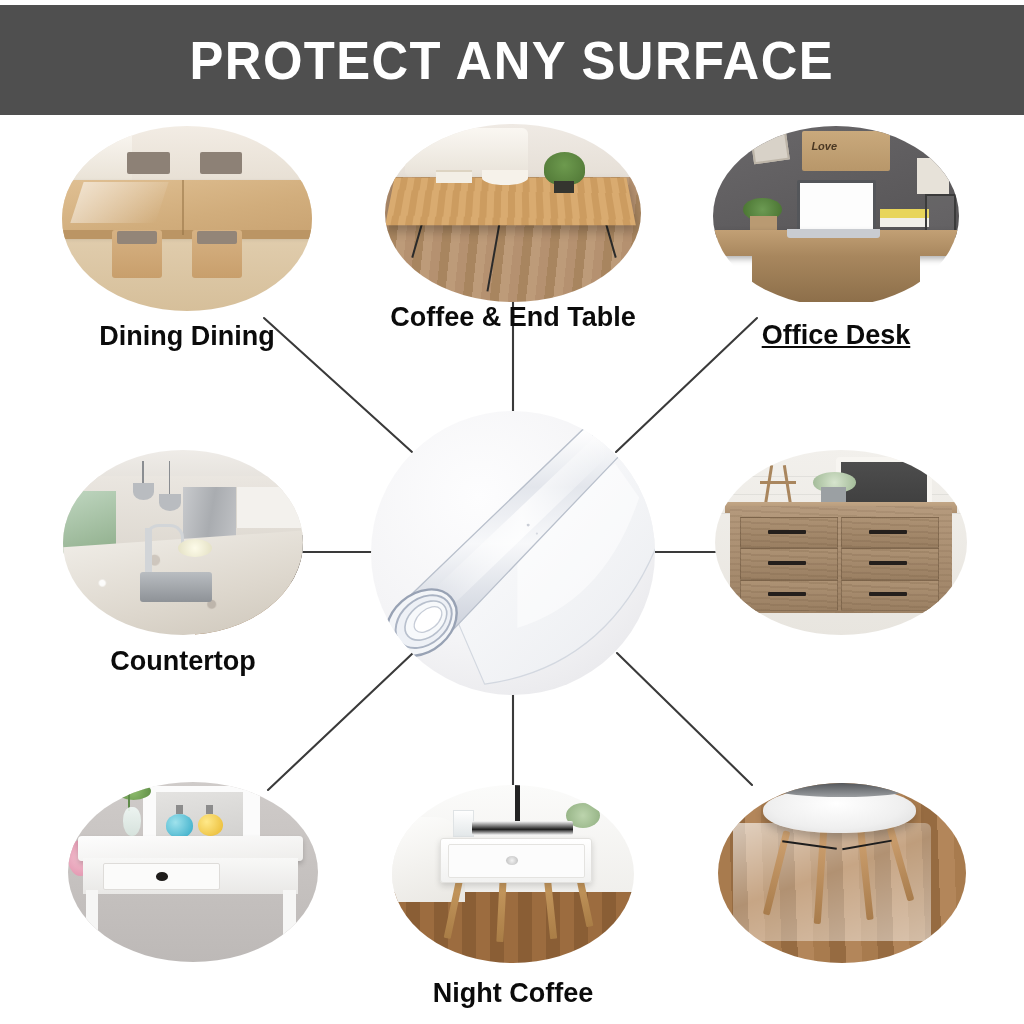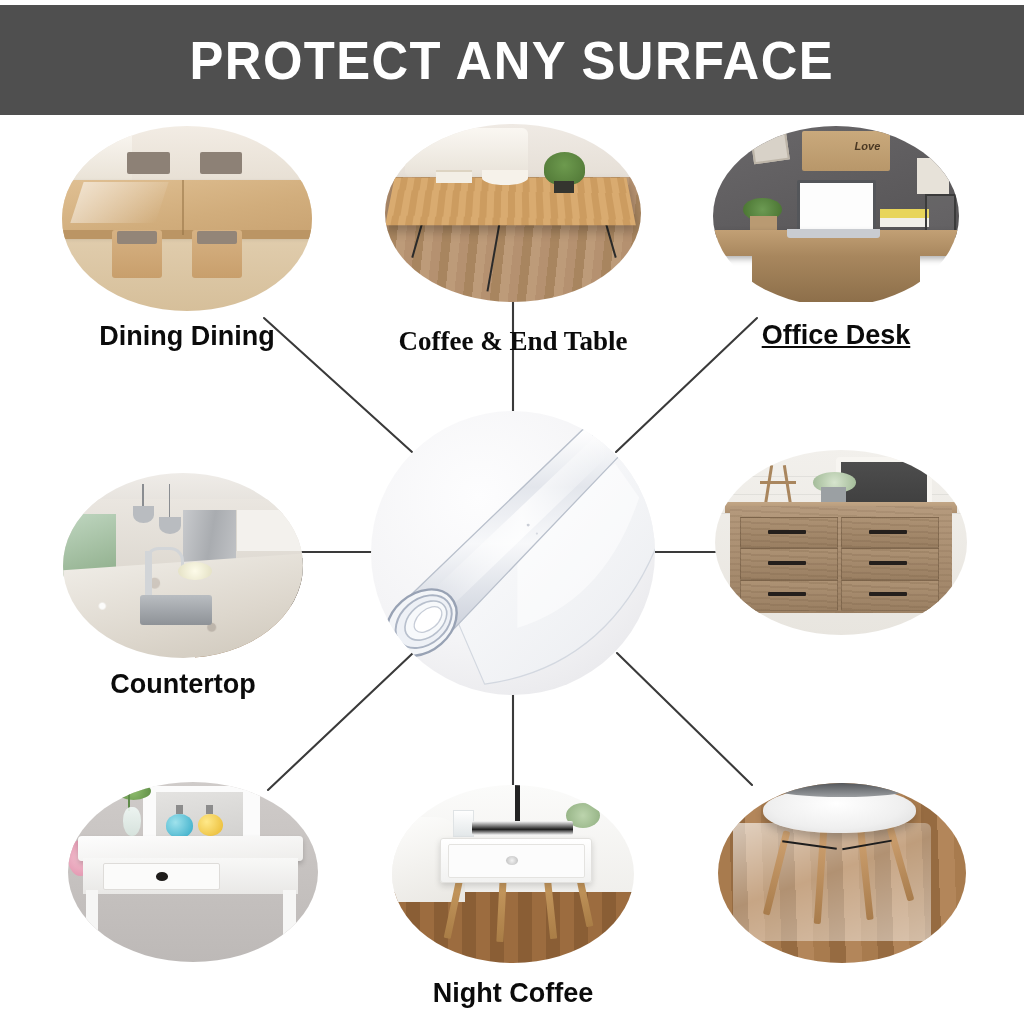--- a/index.html
+++ b/index.html
@@ -103,21 +103,21 @@
   .ct-leg{background:#2a2a2a;width:2px;}
   .ct-book{left:20%;top:26%;width:14%;height:6%;background:#f3efe6;border-top:2px solid #ddd4c2;}
   .ct-bowl{left:38%;top:26%;width:18%;height:8%;background:#f6f2ea;border-radius:0 0 50% 50%;}
   .ct-plant{left:62%;top:16%;width:16%;height:18%;
     background:radial-gradient(circle at 50% 40%,#6d9a4e,#4e7434);border-radius:50% 50% 40% 40%;}
   .ct-pot{left:66%;top:32%;width:8%;height:7%;background:#35352f;}
 
   
   .od-wall{left:0;top:0;width:100%;height:62%;background:linear-gradient(160deg,#6a686a,#555355);}
   .od-sign{left:36%;top:3%;width:36%;height:22%;background:linear-gradient(180deg,#c9a97c,#b8976a);border-radius:2px;}
-  .od-signtxt{left:40%;top:8%;width:28%;text-align:right;color:#4a3823;font-size:11px;font-style:italic;font-weight:bold;}
+  .od-signtxt{left:40%;top:8%;width:28%;text-align:left;color:#4a3823;font-size:11px;font-style:italic;font-weight:bold;}
   .od-frame{left:16%;top:4%;width:13%;height:14%;background:#d8d2c8;transform:rotate(-8deg);border:2px solid #bdb5a8;}
   .od-frame2{left:83%;top:18%;width:13%;height:20%;background:#e7e2d9;}
   .od-desk{left:-2%;top:58%;width:104%;height:14%;background:linear-gradient(180deg,#c2a075,#a8875e);
     box-shadow:0 3px 6px rgba(0,0,0,.3);}
   .od-drawer{left:16%;top:72%;width:68%;height:26%;background:linear-gradient(180deg,#a8875e,#8d6f4a);}
   .od-laptopscreen{left:34%;top:30%;width:30%;height:28%;background:#fdfdfd;border:3px solid #54565a;border-radius:2px;}
   .od-laptopbase{left:30%;top:57%;width:38%;height:5%;background:#c9ccd1;border-radius:0 0 3px 3px;}
   .od-plant{left:12%;top:40%;width:16%;height:13%;background:radial-gradient(circle,#6c9a53,#47712f);border-radius:50%;}
   .od-planter{left:15%;top:50%;width:11%;height:9%;background:#b99a72;}
   .od-books{left:68%;top:46%;width:20%;height:5%;background:#e8d55a;}
@@ -271,21 +271,21 @@
       <div class="layer ct-leg" style="left:14%;top:36%;height:40%;transform:rotate(16deg);"></div>
       <div class="layer ct-leg" style="left:86%;top:36%;height:40%;transform:rotate(-16deg);"></div>
       <div class="layer ct-leg" style="left:42%;top:52%;height:42%;transform:rotate(10deg);"></div>
       <div class="layer ct-top"></div>
       <div class="layer ct-book"></div>
       <div class="layer ct-bowl"></div>
       <div class="layer ct-plant"></div>
       <div class="layer ct-pot"></div>
     </div>
   </div>
-  <div class="feature-label" style="top:204px;font-family:Liberation Serif, serif;">Coffee &amp; End Table</div>
+  <div class="feature-label" style="top:180px;">Coffee &amp; End Table</div>
 </div>
 
 <div class="feature-node" style="left:713px;top:126px;width:246px;height:230px;">
   <div class="oval-frame" style="width:246px;height:180px;">
     <div class="photo">
       <div class="layer od-wall"></div>
       <div class="layer od-frame"></div>
       <div class="layer od-frame2"></div>
       <div class="layer od-sign"></div>
       <div class="layer od-signtxt">Love</div>
@@ -296,21 +296,21 @@
       <div class="layer od-rack"></div>
       <div class="layer od-laptopscreen"></div>
       <div class="layer od-desk"></div>
       <div class="layer od-laptopbase"></div>
       <div class="layer od-drawer"></div>
     </div>
   </div>
   <div class="feature-label" style="top:196px;text-decoration:underline;">Office Desk</div>
 </div>
 
-<div class="feature-node" style="left:63px;top:473px;width:240px;height:235px;">
+<div class="feature-node" style="left:63px;top:450px;width:240px;height:235px;">
   <div class="oval-frame" style="width:240px;height:185px;">
     <div class="photo">
       <div class="layer cp-ceil"></div>
       <div class="layer cp-backwall"></div>
       <div class="layer cp-win"></div>
       <div class="layer cp-cabinet"></div>
       <div class="layer cp-fridge"></div>
       <div class="layer cp-floor"></div>
       <div class="layer cp-cabinetlow"></div>
       <div class="layer cp-stove"></div>

